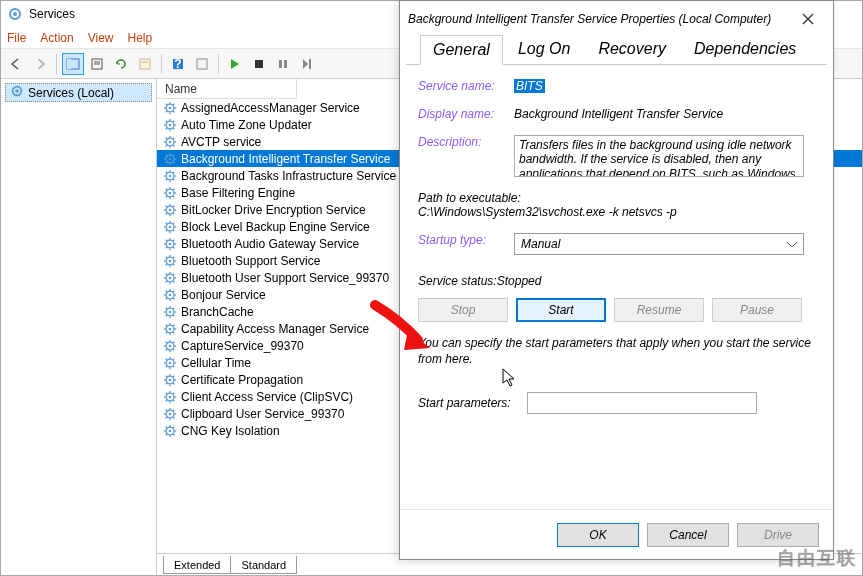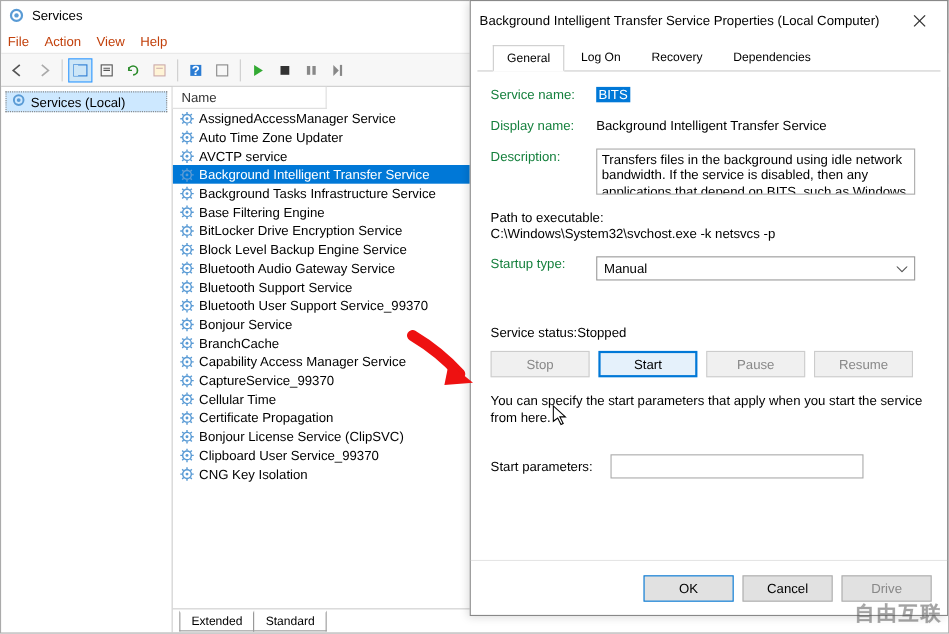--- a/index.html
+++ b/index.html
@@ -26,35 +26,35 @@
 .list-header { height: 20px; border-bottom: 1px solid #ddd; padding: 2px 8px; background: #fff; color: #333; border-right: 1px solid #ddd; width: 140px; display: flex; align-items: center; }
 .service-list { overflow: hidden; }
 .service-row { display: flex; align-items: center; gap: 4px; padding: 1px 6px; height: 17px; white-space: nowrap; }
 .service-row.sel { background: #0078d7; color: #fff; }
 .gear-icon { width: 14px; height: 14px; flex-shrink: 0; }
 .tab-strip { position: absolute; bottom: 0; left: 0; right: 0; height: 22px; display: flex; align-items: center; padding-left: 6px; border-top: 1px solid #ccc; }
 .tab { padding: 2px 10px; border: 1px solid #999; border-top: 2px solid #fff; background: #fff; margin-right: -1px; font-size: 11px; position: relative; }
 .tab.active { z-index: 2; border-top: 2px solid #fff; }
 
 
-.dialog { position: absolute; top: 0; left: 427px; width: 435px; height: 560px; background: #fff; border: 1px solid #888; box-shadow: -2px 2px 8px rgba(0,0,0,0.15); }
+.dialog { position: absolute; top: 0; left: 399px; width: 435px; height: 560px; background: #fff; border: 1px solid #888; box-shadow: -2px 2px 8px rgba(0,0,0,0.15); font-style: italic; }
 .dialog-title-bar { height: 36px; display: flex; align-items: center; padding: 0 8px; }
 .dialog-title-bar .dlg-title { flex: 1; font-size: 12px; }
 .dialog-title-bar .win-btn { width: 34px; height: 28px; display: flex; align-items: center; justify-content: center; font-size: 13px; color: #333; }
 .dialog-tabs { height: 28px; display: flex; align-items: flex-end; padding-left: 14px; border-bottom: 1px solid #ccc; margin: 0 6px; }
-.dlg-tab { padding: 5px 12px; border: 1px solid transparent; margin-right: 2px; font-size: 11px; }
+.dlg-tab { padding: 5px 12px; border: 1px solid transparent; margin-right: 2px; font-size: 16px; }
 .dlg-tab.active { border: 1px solid #ccc; border-bottom: 1px solid #fff; background: #fff; position: relative; top: 1px; }
 .dialog-body { padding: 14px 18px 6px 18px; }
 .form-row { display: flex; align-items: flex-start; margin-bottom: 14px; }
-.form-row .lbl { width: 96px; flex-shrink: 0; color: #15803d; }
+.form-row .lbl { width: 96px; flex-shrink: 0; color: #8b5cf6; }
 .svc-name-val { background: #0078d7; color: #fff; padding: 0 2px; }
 .desc-box { border: 1px solid #aaa; padding: 2px 4px; font-size: 12px; width: 290px; height: 42px; overflow: hidden; line-height: 1.2; }
 .path-section { margin-bottom: 14px; }
 .startup-select { border: 1px solid #999; height: 22px; width: 290px; padding: 0 6px; display: flex; align-items: center; justify-content: space-between; }
-.svc-status-row { display: flex; margin-top: 40px; margin-bottom: 10px; }
+.svc-status-row { display: flex; margin-top: 19px; margin-bottom: 10px; }
 .btn-row { display: flex; gap: 8px; margin-bottom: 14px; }
 .svc-btn { width: 90px; height: 24px; border: 1px solid #0078d7; background: #e5f1fb; display: flex; align-items: center; justify-content: center; cursor: pointer; }
 .svc-btn.disabled { border: 1px solid #ccc; background: #f0f0f0; color: #888; cursor: default; }
 .svc-btn.focused { border: 2px solid #0078d7; }
 .help-text { font-size: 12px; line-height: 1.3; margin-bottom: 25px; }
 .start-params-row { display: flex; align-items: center; }
 .params-input { border: 1px solid #aaa; height: 22px; width: 230px; margin-left: 16px; background: #fff; }
 .dialog-footer { position: absolute; bottom: 0; left: 0; right: 0; height: 50px; display: flex; align-items: center; justify-content: flex-end; padding: 0 14px; gap: 8px; border-top: 1px solid #e5e5e5; }
 .dlg-btn { width: 82px; height: 24px; border: 1px solid #adadad; background: #e1e1e1; display: flex; align-items: center; justify-content: center; }
 .dlg-btn.default { border: 1px solid #0078d7; text-align: right; }
@@ -475,21 +475,21 @@
                   <line x1="8" y1="1" x2="8" y2="3"></line>
                   <line x1="8" y1="13" x2="8" y2="15"></line>
                   <line x1="1" y1="8" x2="3" y2="8"></line>
                   <line x1="13" y1="8" x2="15" y2="8"></line>
                   <line x1="3" y1="3" x2="4.5" y2="4.5"></line>
                   <line x1="11.5" y1="11.5" x2="13" y2="13"></line>
                   <line x1="3" y1="13" x2="4.5" y2="11.5"></line>
                   <line x1="11.5" y1="4.5" x2="13" y2="3"></line>
                 </g>
               </svg></span>
-            <span>Bonjour License Service (ClipSVC)</span>
+            <span>Client Access Service (ClipSVC)</span>
           </div>
           <div class="service-row">
             <span class="gear-icon"><svg width="14" height="14" viewBox="0 0 16 16">
                 <circle cx="8" cy="8" r="4.5" fill="none" stroke="#5a9bd5" stroke-width="1.5"></circle>
                 <circle cx="8" cy="8" r="1.5" fill="#5a9bd5"></circle>
                 <g stroke="#5a9bd5" stroke-width="1.5">
                   <line x1="8" y1="1" x2="8" y2="3"></line>
                   <line x1="8" y1="13" x2="8" y2="15"></line>
                   <line x1="1" y1="8" x2="3" y2="8"></line>
                   <line x1="13" y1="8" x2="15" y2="8"></line>
@@ -573,22 +573,22 @@
     </div>
 
     <div class="svc-status-row">
       <div class="lbl">Service status:</div>
       <span>Stopped</span>
     </div>
 
     <div class="btn-row">
       <div class="svc-btn disabled">Stop</div>
       <div class="svc-btn focused">Start</div>
+      <div class="svc-btn disabled">Resume</div>
       <div class="svc-btn disabled">Pause</div>
-      <div class="svc-btn disabled">Resume</div>
     </div>
 
     <div class="help-text">You can specify the start parameters that apply when you start the service from here.</div>
 
     <div class="start-params-row">
       <span>Start parameters:</span>
       <div class="params-input"></div>
     </div>
   </div>
 

